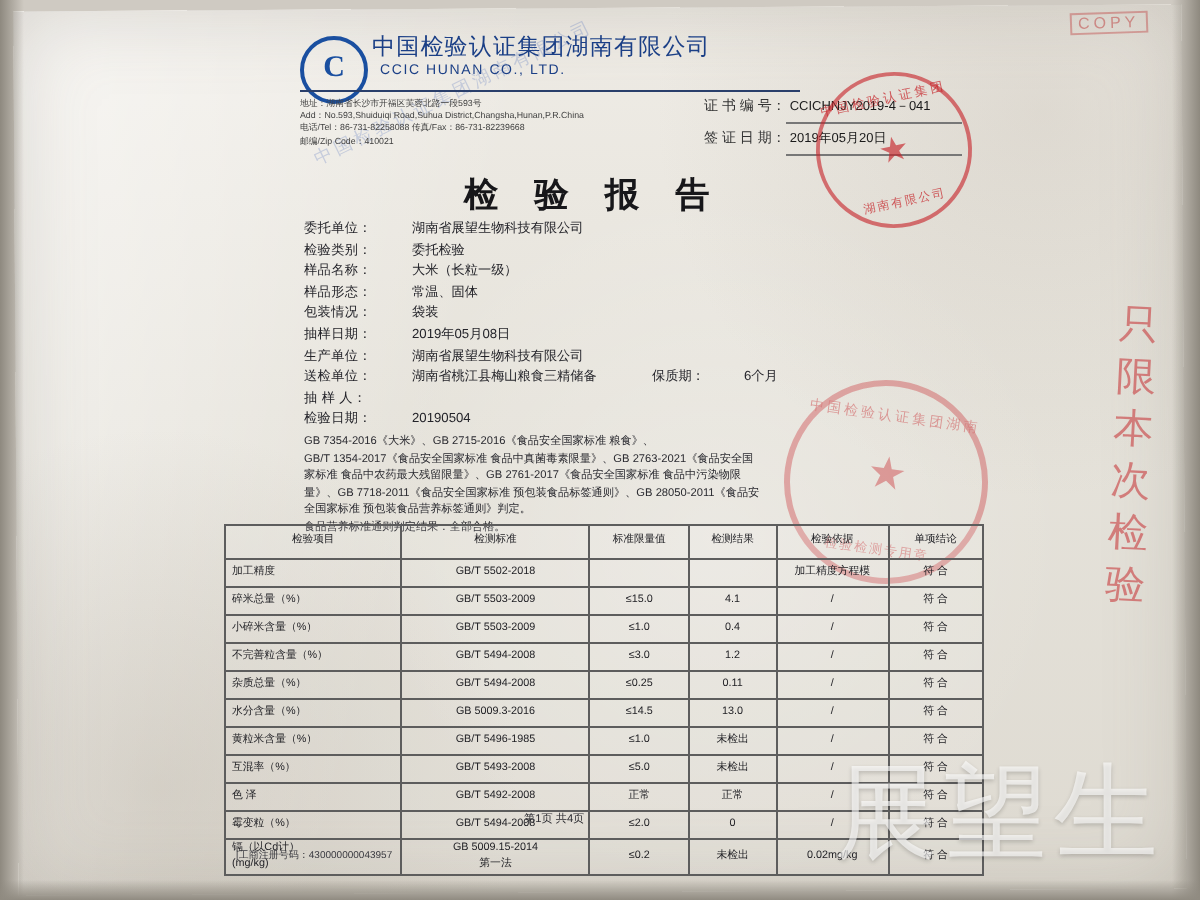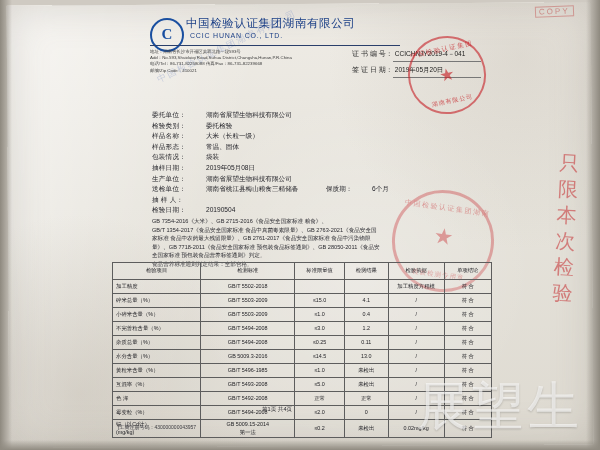--- a/index.html
+++ b/index.html
@@ -390,20 +390,21 @@
     <div class="star">★</div>
     <div class="arc-bot">湖南有限公司</div>
   </div>
   <div class="seal" id="seal-body">
     <div class="arc-top">中国检验认证集团湖南</div>
     <div class="star">★</div>
     <div class="arc-bot">检验检测专用章</div>
   </div>
   <div id="seal-side">只限本次检验</div>
 
+  <div id="doc-title">检 验 报 告</div>
 
   <div id="info">
     <div class="frow">
         <span class="lbl">委托单位：</span>
         <span class="val">湖南省展望生物科技有限公司</span>
       </div>
     <div class="frow">
         <span class="lbl">检验类别：</span>
         <span class="val">委托检验</span>
       </div>

